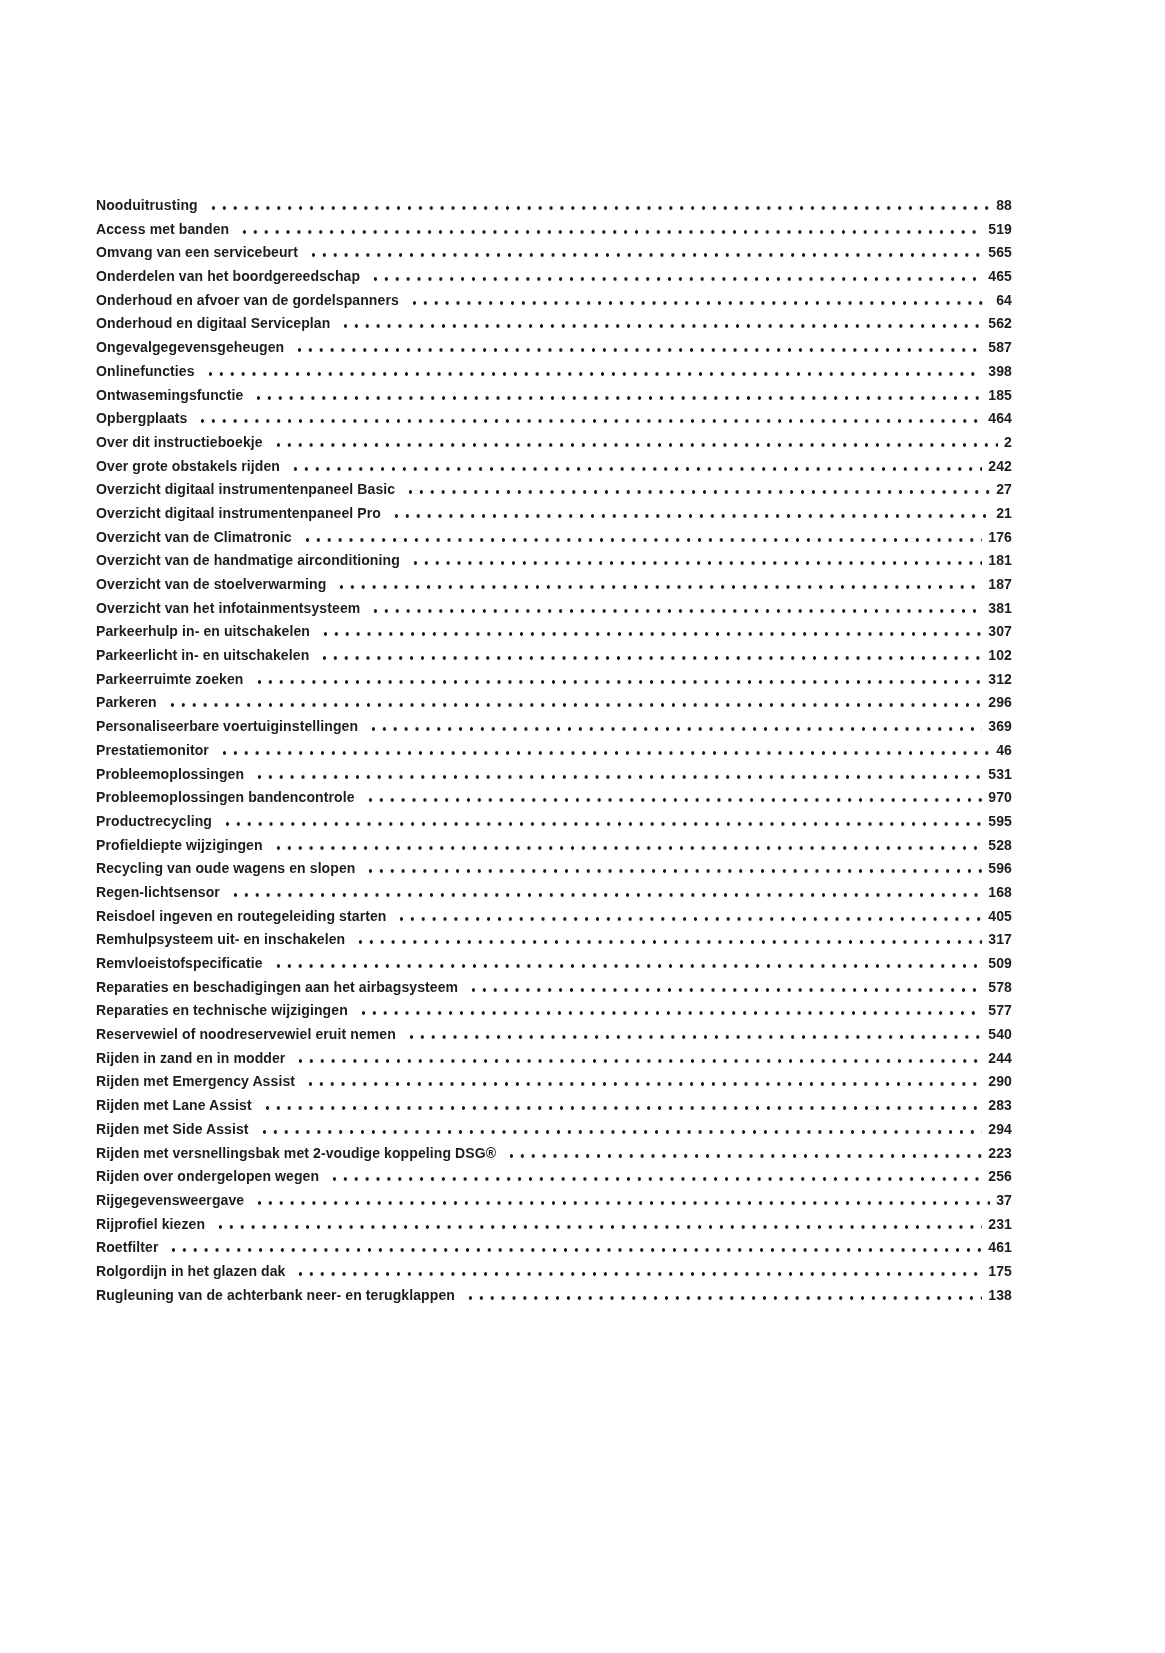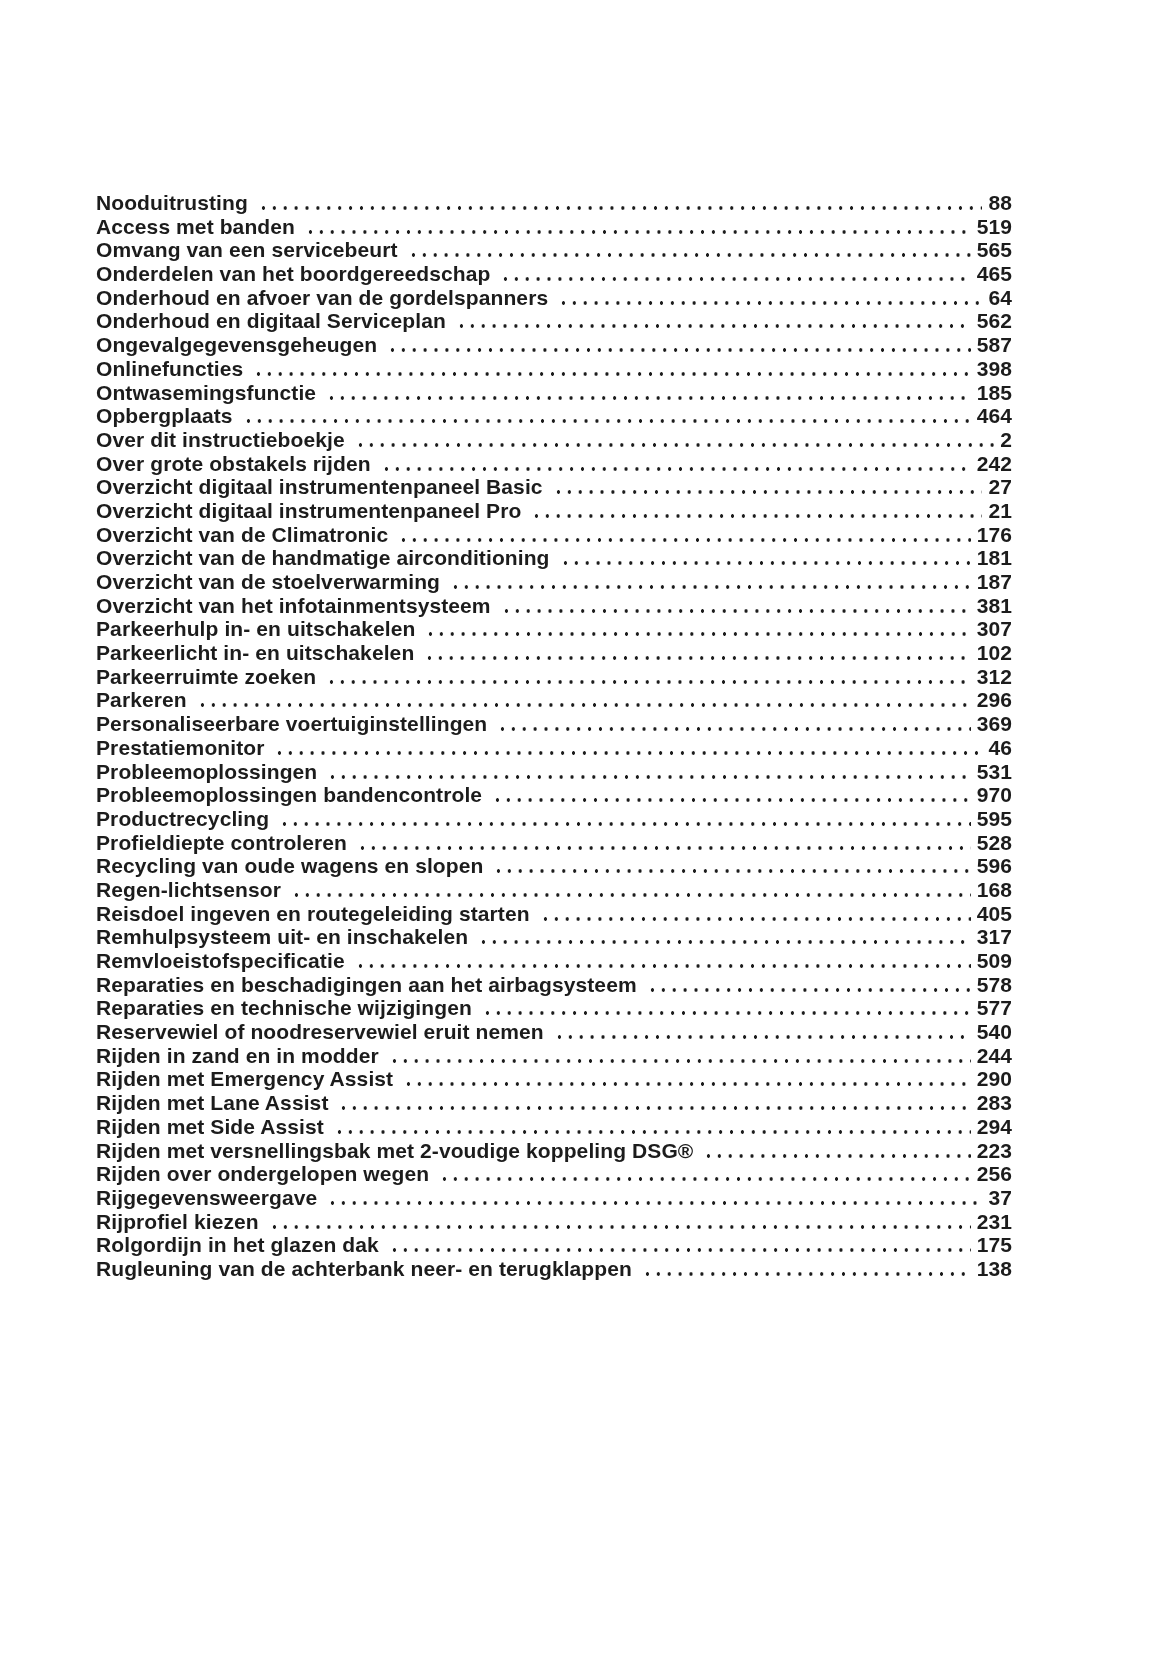--- a/index.html
+++ b/index.html
@@ -26,41 +26,42 @@
   .index-list {
     position: absolute;
     top: 191px;
     left: 96px;
     right: 153px;
   }
   .row {
     display: flex;
     align-items: baseline;
     height: 23.7px;
-    font-size: 21px;
+    font-size: 14px;
     font-weight: 600;
     letter-spacing: 0.1px;
     white-space: nowrap;
   }
   .entry-label {
     flex: 0 0 auto;
   }
   .leader {
     flex: 1 1 auto;
     min-width: 14px;
     height: 4px;
     margin: 0 6px 0 8px;
     background-image: radial-gradient(circle, #1c1c1c 1.55px, transparent 1.95px);
     background-size: 10.9px 4px;
     background-repeat: repeat-x;
     background-position: 2px 0;
   }
   .entry-page {
     flex: 0 0 auto;
     text-align: center;
+    margin-top: 6px;
   }
 </style>
 </head>
 <body>
 
 <div class="page">
   <div class="index-list">
   <div class="row">
     <span class="entry-label">Nooduitrusting</span>
     <span class="leader"></span>
@@ -218,21 +219,21 @@
     <span class="entry-page">970</span>
   </div>
 
   <div class="row">
     <span class="entry-label">Productrecycling</span>
     <span class="leader"></span>
     <span class="entry-page">595</span>
   </div>
 
   <div class="row">
-    <span class="entry-label">Profieldiepte controleren</span>
+    <span class="entry-label">Profieldiepte wijzigingen</span>
     <span class="leader"></span>
     <span class="entry-page">528</span>
   </div>
 
   <div class="row">
     <span class="entry-label">Recycling van oude wagens en slopen</span>
     <span class="leader"></span>
     <span class="entry-page">596</span>
   </div>
 
@@ -320,20 +321,25 @@
     <span class="leader"></span>
     <span class="entry-page">37</span>
   </div>
 
   <div class="row">
     <span class="entry-label">Rijprofiel kiezen</span>
     <span class="leader"></span>
     <span class="entry-page">231</span>
   </div>
 
+  <div class="row">
+    <span class="entry-label">Roetfilter</span>
+    <span class="leader"></span>
+    <span class="entry-page">461</span>
+  </div>
 
   <div class="row">
     <span class="entry-label">Rolgordijn in het glazen dak</span>
     <span class="leader"></span>
     <span class="entry-page">175</span>
   </div>
 
   <div class="row">
     <span class="entry-label">Rugleuning van de achterbank neer- en terugklappen</span>
     <span class="leader"></span>

